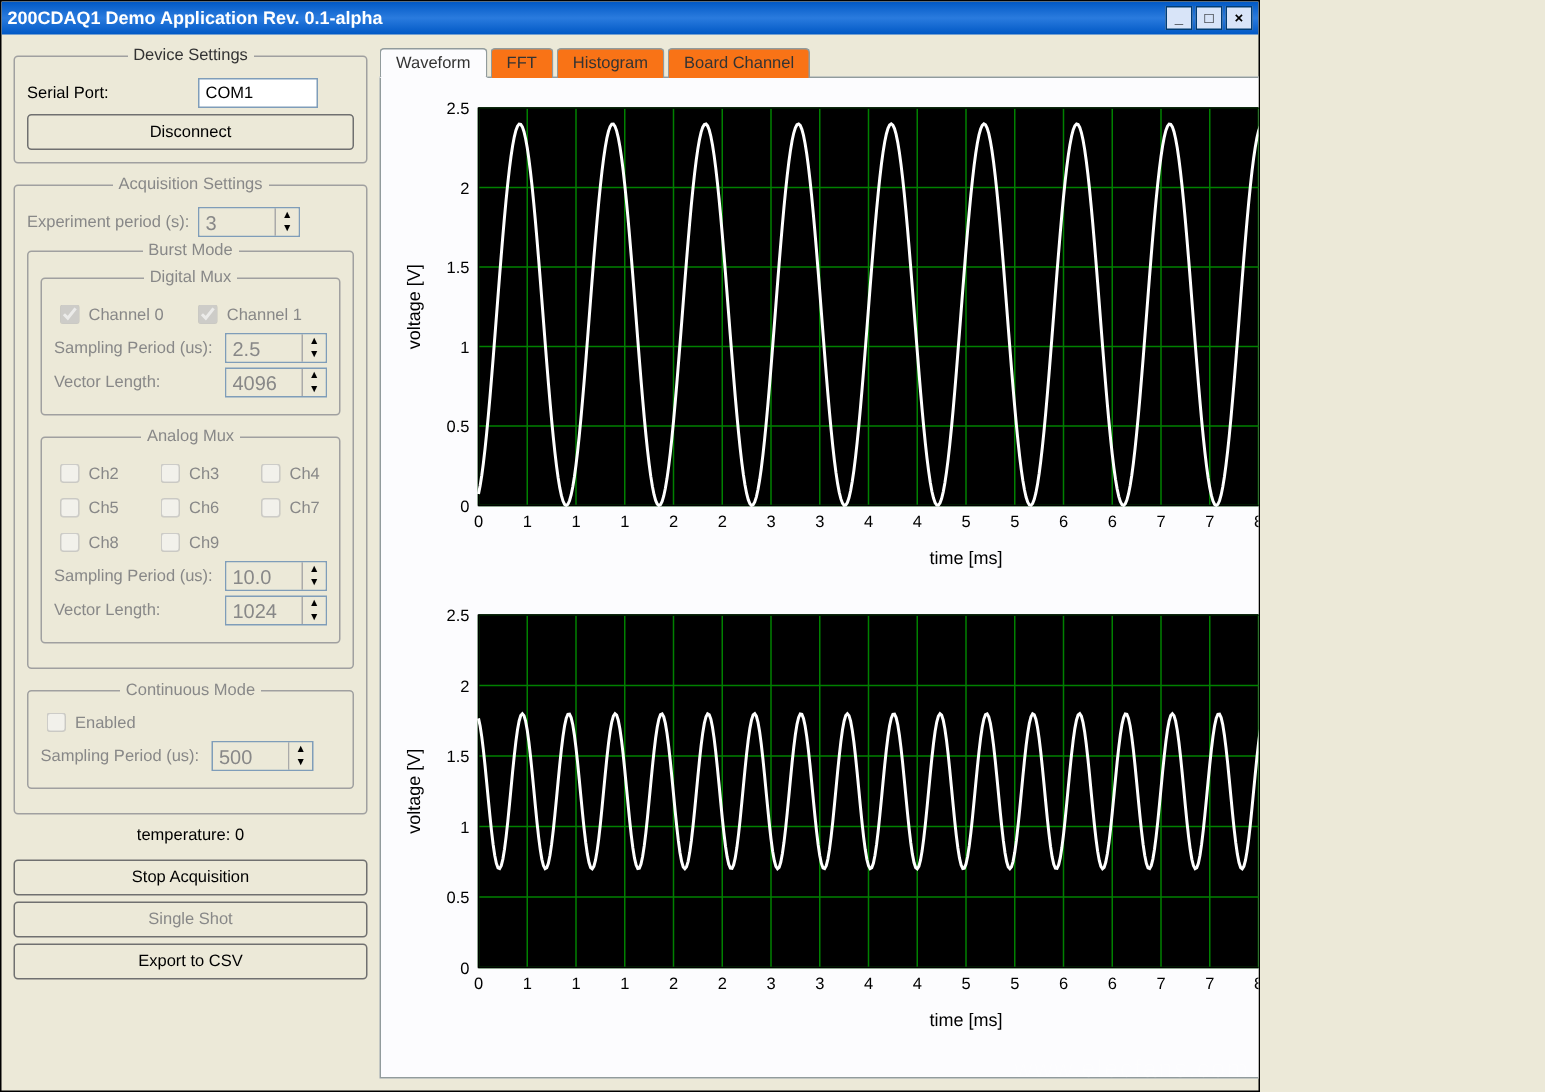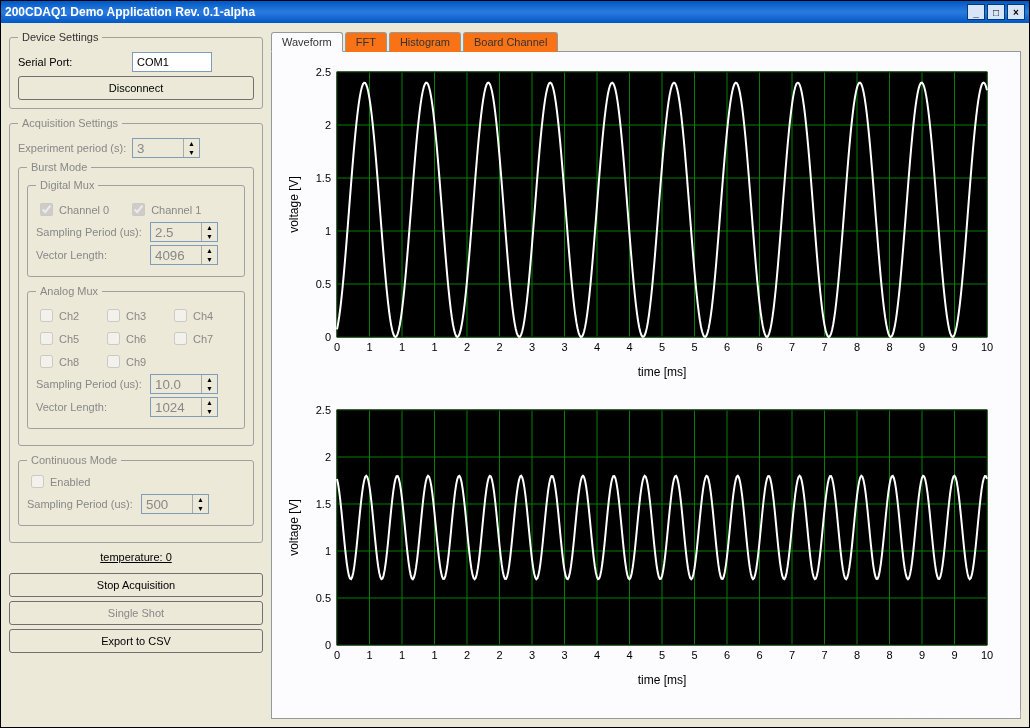--- a/index.html
+++ b/index.html
@@ -4,21 +4,21 @@
 <style>
   * { box-sizing: border-box; }
   body {
     margin: 0;
     font-family: "MS Sans Serif", Tahoma, sans-serif;
     font-size: 11px;
     background: #ECE9D8;
     color: #000;
   }
   .window {
-    width: 1030px;
+    width: 840px;
     height: 728px;
     background: #ECE9D8;
     border: 1px solid #000;
     position: relative;
     overflow: hidden;
   }
   .titlebar {
     background: linear-gradient(to bottom,#0058c5,#2a7bde,#0058c5);
     color: #fff;
     height: 22px;
@@ -53,21 +53,21 @@
     flex-direction: column;
   }
 
   fieldset.group {
     border: 1px solid #a0a0a0;
     border-radius: 3px;
     margin: 0 0 8px 0;
     padding: 6px 8px 8px 8px;
     background: #ECE9D8;
   }
-  fieldset.group > legend { padding: 0 4px; color: #333; }
+  fieldset.group > legend { padding: 0 4px; color: #333; text-align: center; }
   fieldset.group.disabled > legend,
   fieldset.group.disabled label,
   fieldset.group.disabled .lbl,
   fieldset.group.disabled input,
   fieldset.group.disabled .spinner input {
     color: #888;
   }
 
   .row { display: flex; align-items: center; margin: 3px 0; gap: 4px; }
   .lbl { width: 110px; }
@@ -105,21 +105,21 @@
   .spinner .arrows {
     width: 16px; display: flex; flex-direction: column;
     border-left: 1px solid #aaa;
   }
   .spinner .arrows div { flex:1; font-size:7px; display:flex;align-items:center;justify-content:center; background:#ECE9D8; }
 
   .checkbox-row { display:flex; flex-wrap:wrap; gap: 4px 19px; margin:3px 0; }
   .chk { display:flex; align-items:center; gap: 3px; }
   .chk input { width:13px; height:13px; }
 
-  .temp-line { text-align:center; margin: 6px 0 10px 0; text-decoration: underline; }
+  .temp-line { text-align:center; margin: 6px 0 10px 0; }
 
   .tabs { display:flex; }
   .tab {
     padding: 3px 10px;
     border: 1px solid #919B9C;
     border-bottom: none;
     background: #f97316;
     margin-right: 2px;
     border-radius: 3px 3px 0 0;
     position: relative;

